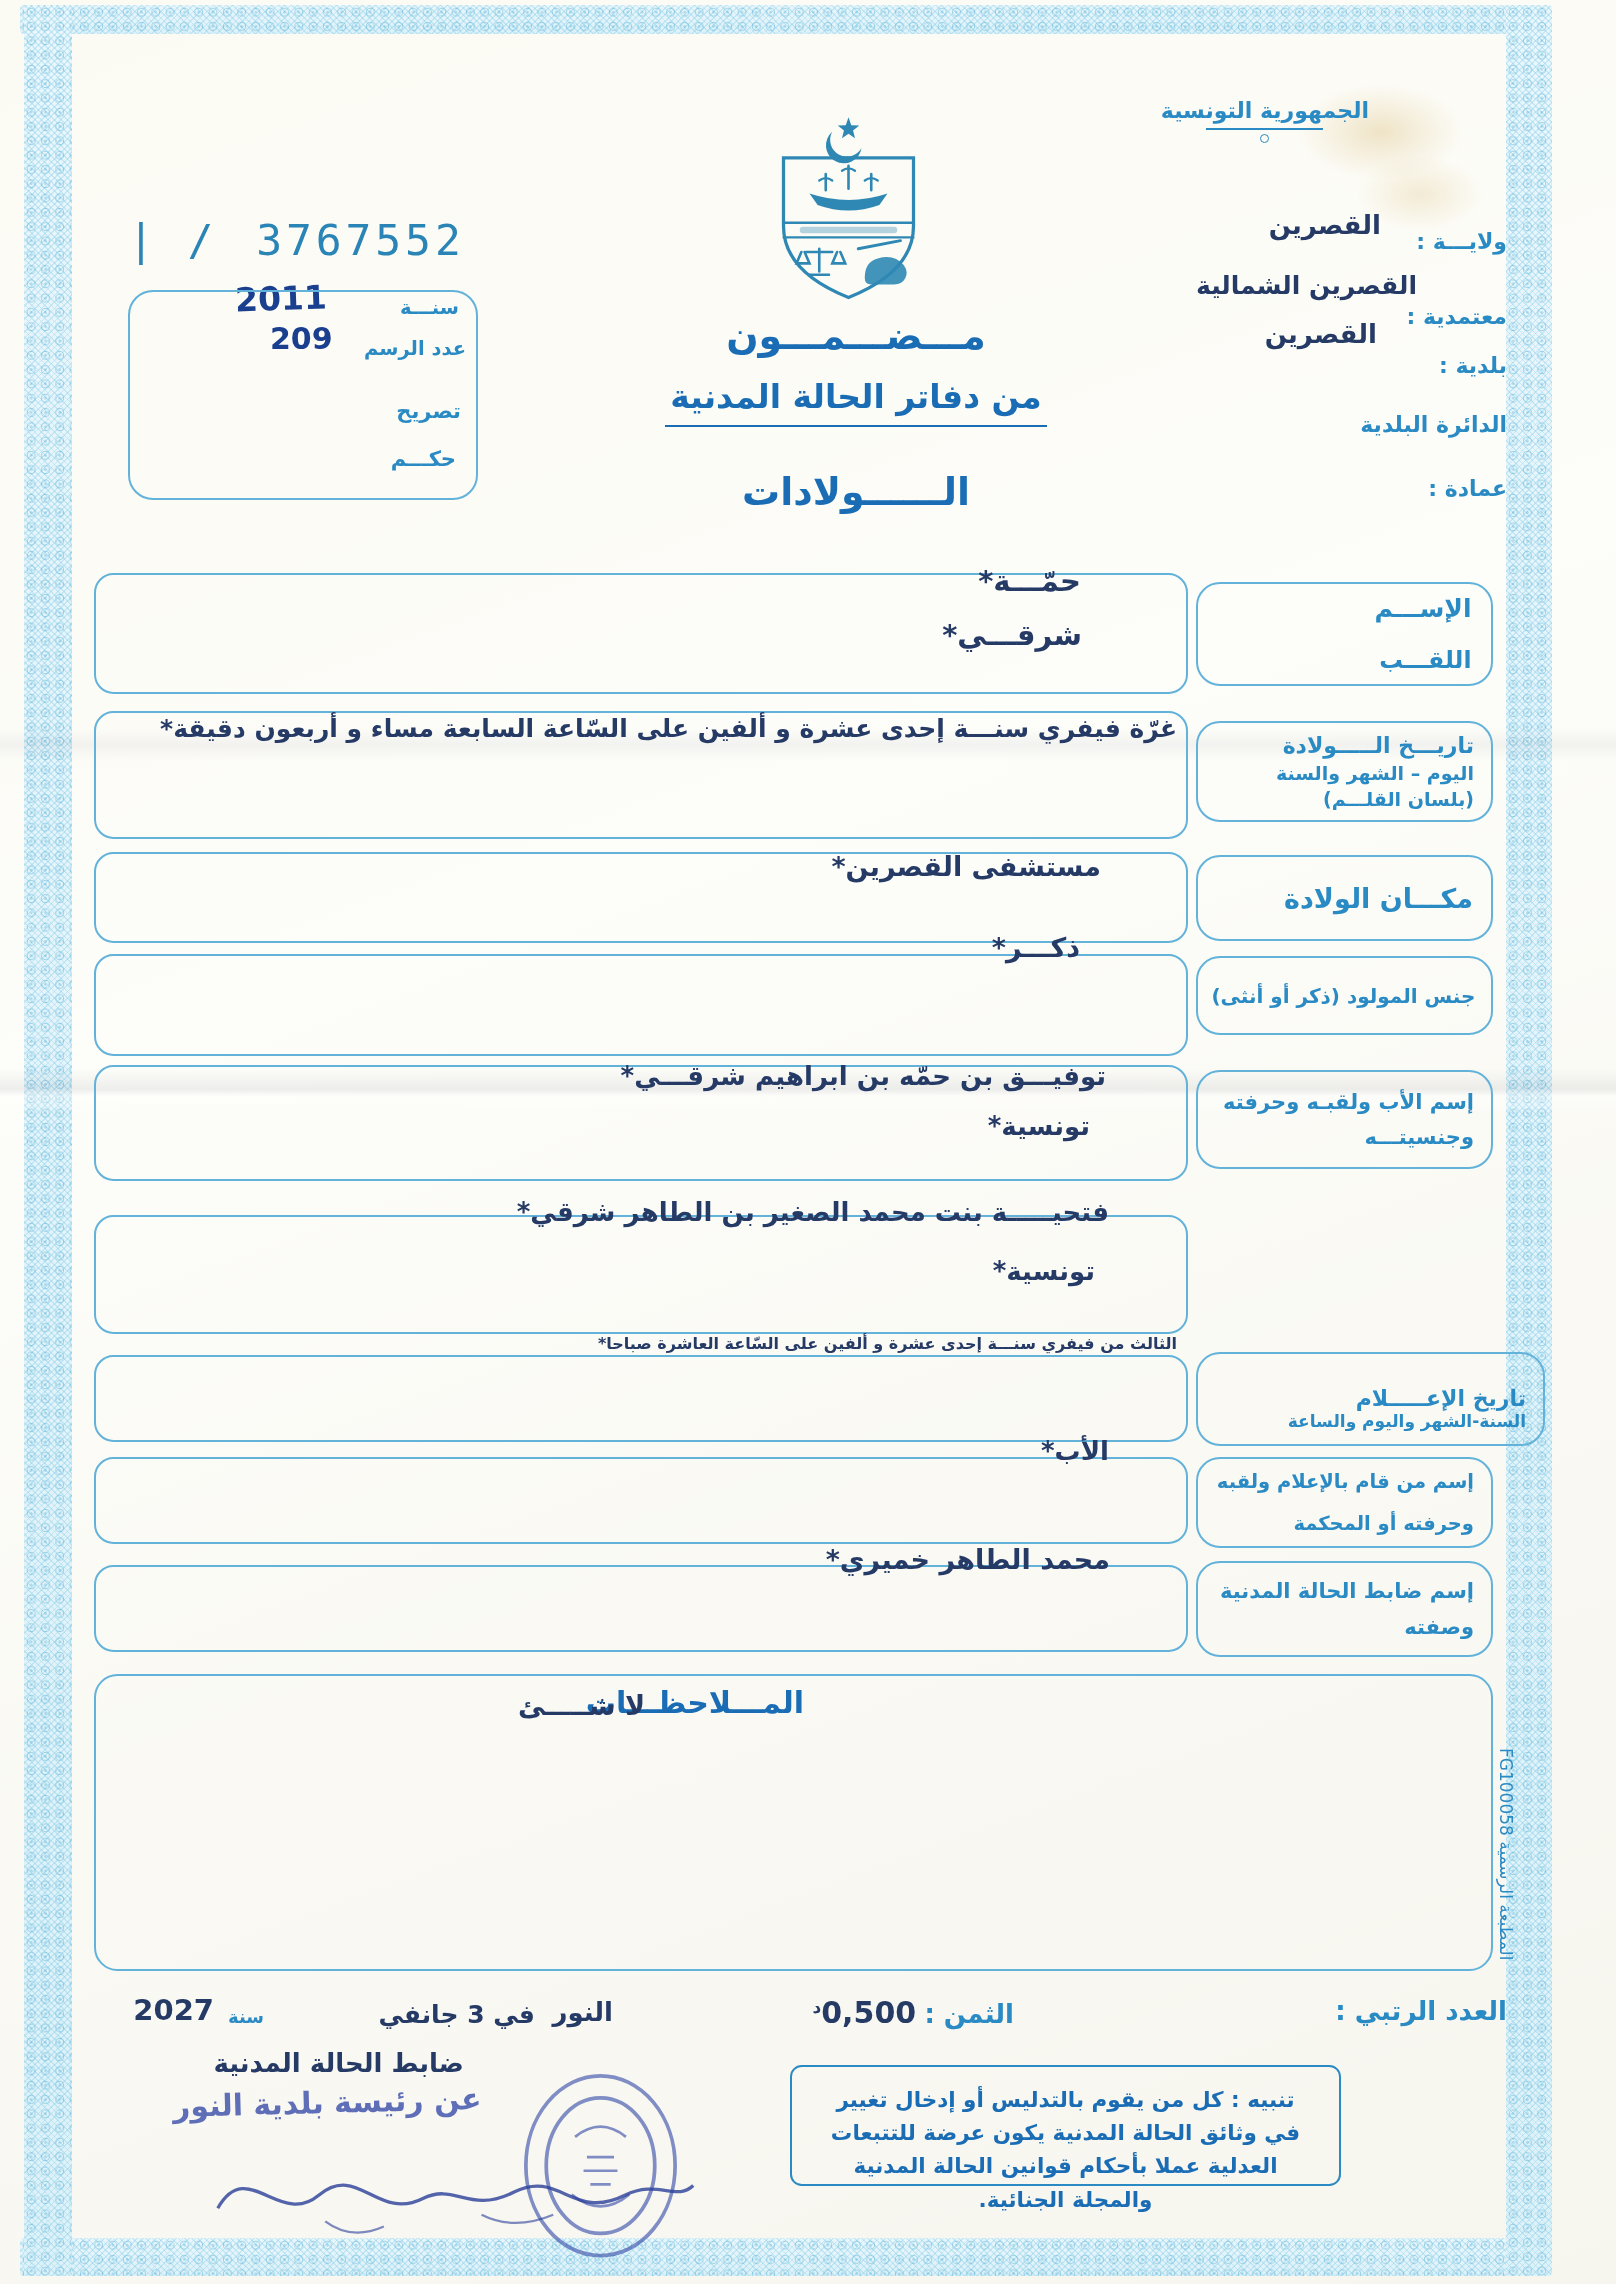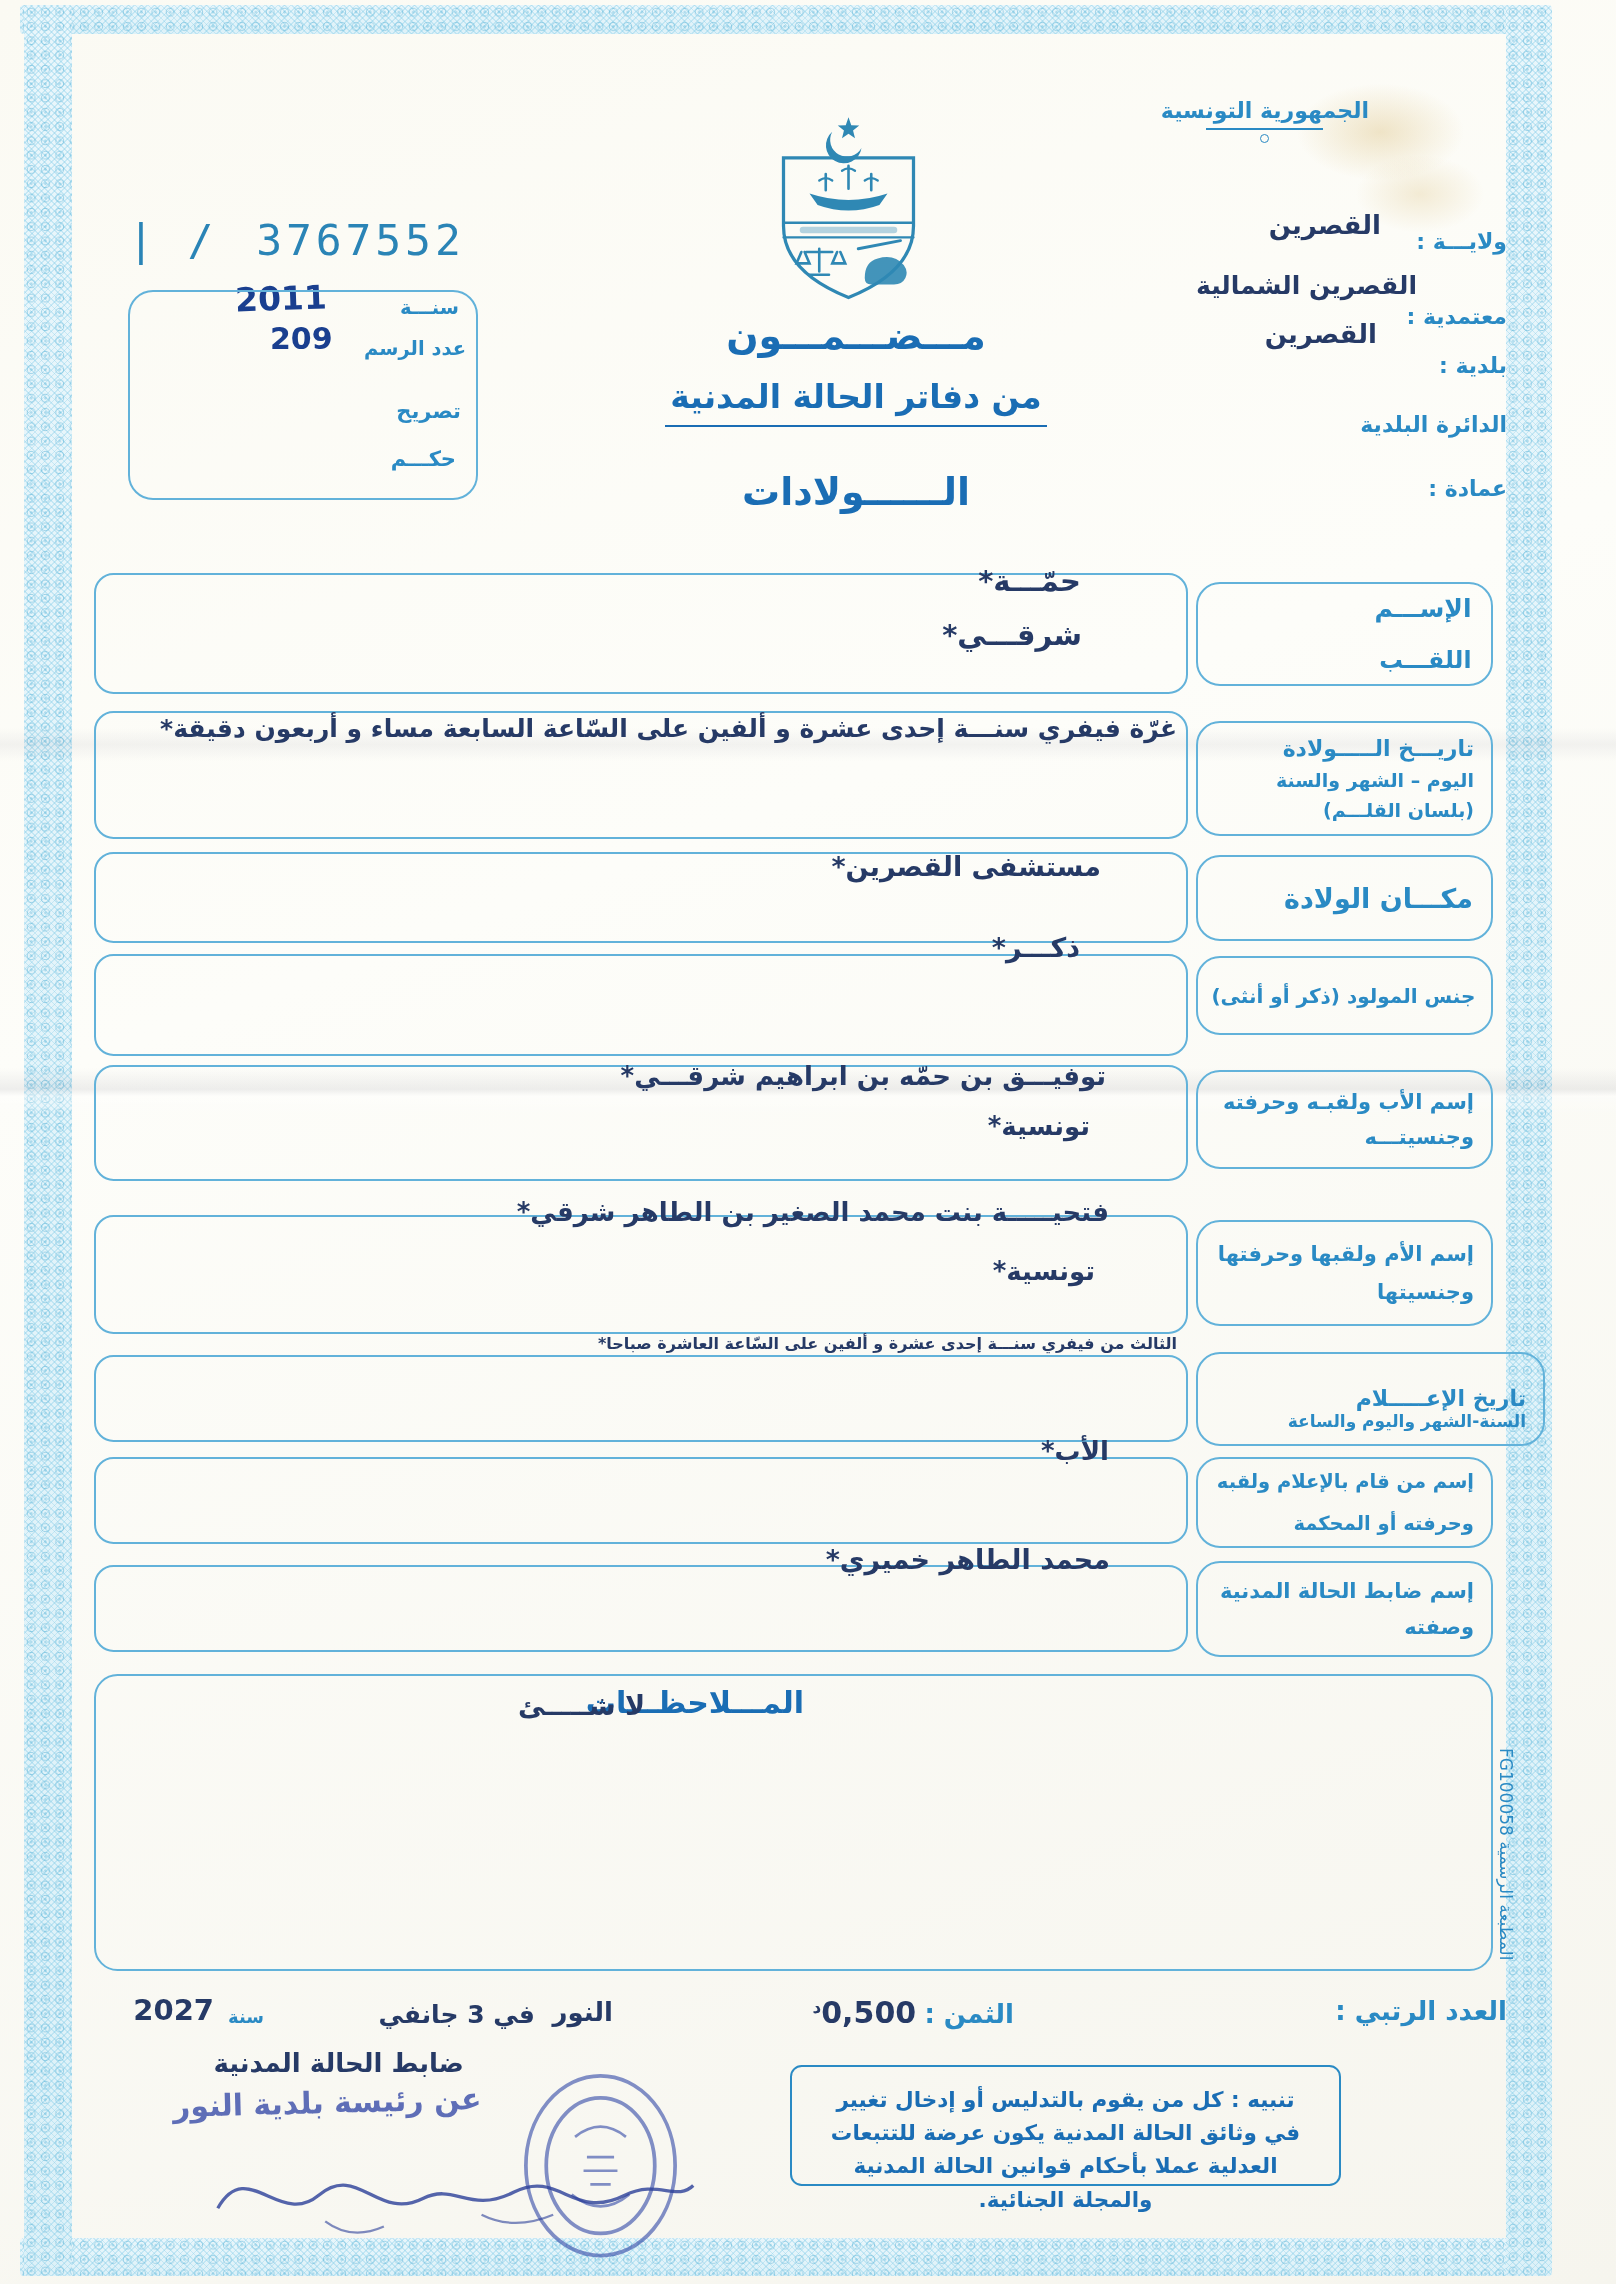--- a/index.html
+++ b/index.html
@@ -104,21 +104,21 @@
 
   <div class="abs fbox" style="left:94px; top:573px; width:1094px; height:121px;"></div>
   <div class="abs lbox" style="left:1196px; top:582px; width:297px; height:104px; justify-content:space-between; padding:10.4px 19.5px;">
     <span class="flabel" style="font-size:25px;">الإســـم</span>
     <span class="flabel" style="font-size:23.5px;">اللقـــب</span>
   </div>
   <div class="abs typed" style="right:535px; top:564px; font-size:29px;">حمّـــة*</div>
   <div class="abs typed" style="right:534px; top:618px; font-size:29px;">شرقـــي*</div>
 
   <div class="abs fbox" style="left:94px; top:711px; width:1094px; height:128px;"></div>
-  <div class="abs lbox" style="left:1196px; top:721px; width:297px; height:115px; justify-content:space-evenly; padding:5.2px 17px;">
+  <div class="abs lbox" style="left:1196px; top:721px; width:297px; height:101px; justify-content:space-evenly; padding:5.2px 17px;">
     <span class="flabel" style="font-size:22px;">تاريـــخ الـــــولادة</span>
     <span class="flabel" style="font-size:19px;">اليوم – الشهر والسنة</span>
     <span class="flabel" style="font-size:19px;">(بلسان القلـــم)</span>
   </div>
   <div class="abs typed" style="right:439px; top:714px; font-size:25px;">غرّة فيفري سنـــة إحدى عشرة و ألفين على السّاعة السابعة مساء و أربعون دقيقة*</div>
 
   <div class="abs fbox" style="left:94px; top:852px; width:1094px; height:91px;"></div>
   <div class="abs lbox" style="left:1196px; top:855px; width:297px; height:86px; justify-content:center; padding:5.2px 18px;">
     <span class="flabel" style="font-size:27px;">مكـــان الولادة</span>
   </div>
@@ -132,24 +132,20 @@
 
   <div class="abs fbox" style="left:94px; top:1065px; width:1094px; height:116px;"></div>
   <div class="abs lbox" style="left:1196px; top:1070px; width:297px; height:99px; justify-content:space-evenly; padding:6.5px 17px;">
     <span class="flabel" style="font-size:21px;">إسم الأب ولقبـه وحرفته</span>
     <span class="flabel" style="font-size:21px;">وجنسيتـــه</span>
   </div>
   <div class="abs typed" style="right:510px; top:1061px; font-size:26px;">توفيـــق بن حمّه بن ابراهيم شرقـــي*</div>
   <div class="abs typed" style="right:526px; top:1111px; font-size:26px;">تونسية*</div>
 
   <div class="abs fbox" style="left:94px; top:1215px; width:1094px; height:119px;"></div>
-  <div class="abs lbox" style="left:1196px; top:1220px; width:297px; height:106px; justify-content:space-evenly; padding:6.5px 17px;">
-    <span class="flabel" style="font-size:21px;">إسم الأم ولقبها وحرفتها</span>
-    <span class="flabel" style="font-size:21px;">وجنسيتها</span>
-  </div>
   <div class="abs typed" style="right:507px; top:1197px; font-size:26px;">فتحيـــــة بنت محمد الصغير بن الطاهر شرقي*</div>
   <div class="abs typed" style="right:521px; top:1256px; font-size:26px;">تونسية*</div>
 
   <div class="abs fbox" style="left:94px; top:1355px; width:1094px; height:87px;"></div>
   <div class="abs lbox" style="left:1196px; top:1352px; width:349px; height:94px; justify-content:flex-end; padding:13px 17px;">
     <span class="flabel" style="font-size:22px;">تاريخ الإعـــــلام</span>
     <span class="flabel" style="font-size:17px;">السنة-الشهر واليوم والساعة</span>
   </div>
   <div class="abs typed" style="right:439px; top:1334px; font-size:16px;">الثالث من فيفري سنـــة إحدى عشرة و ألفين على السّاعة العاشرة صباحا*</div>
 

